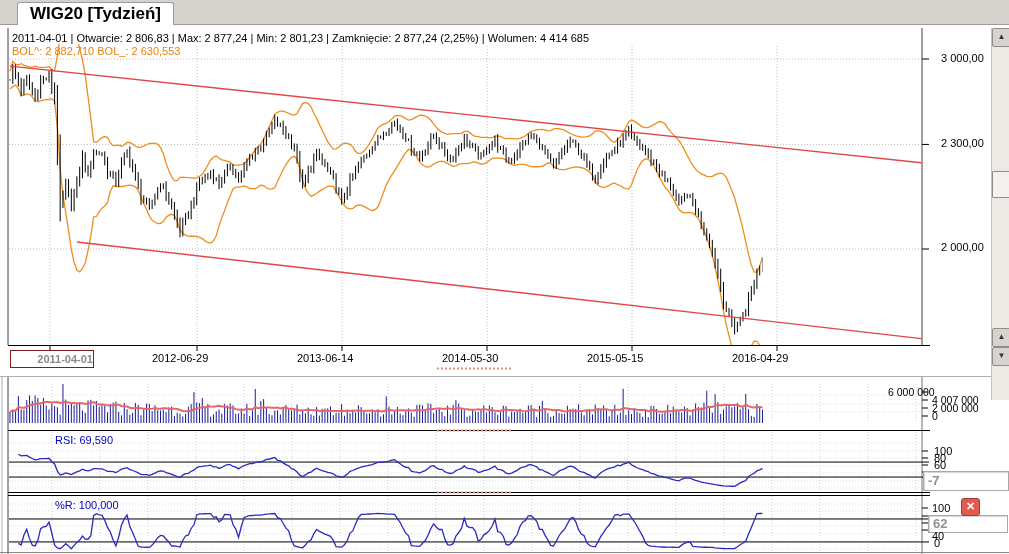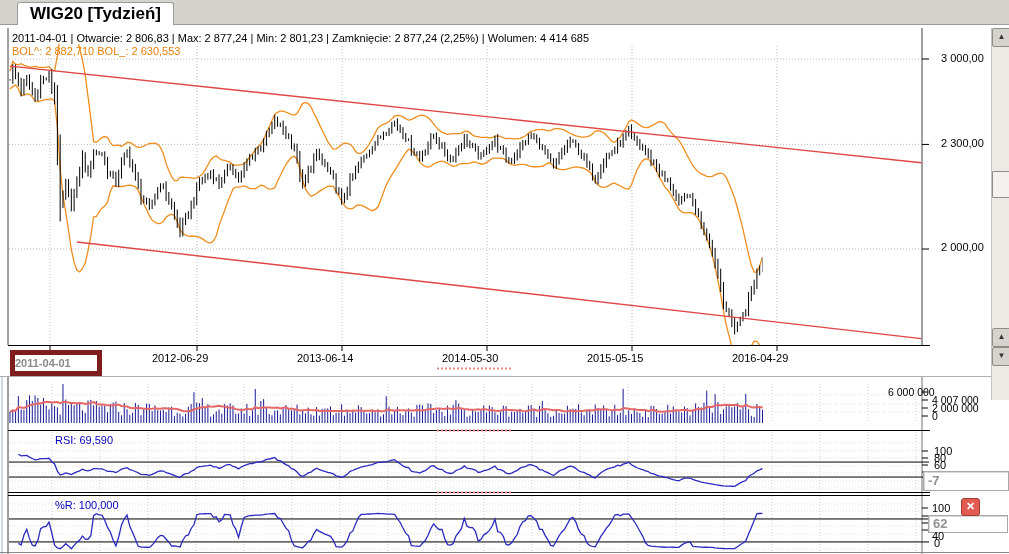--- a/index.html
+++ b/index.html
@@ -10,22 +10,22 @@
   .tab{position:absolute;left:17px;top:2px;height:22px;padding:0 12px;background:#fff;
        border:1px solid #9a9a9a;border-bottom:none;border-radius:3px 3px 0 0;
        font-size:17px;font-weight:bold;color:#000;line-height:22px;}
   .stage{position:absolute;left:0;top:25px;width:1009px;height:470px;background:#fff;}
   svg#plot{position:absolute;left:0;top:0;}
   .lbl{position:absolute;font-size:11px;color:#000;white-space:nowrap;line-height:11px;}
   .info1{left:12px;top:8px;}
   .info2{left:12px;top:21px;color:#e8820c;}
   .ylbl{text-align:right;margin-left:8px;}
   .datelbl{width:90px;text-align:left;top:328px;}
-  .datebox{left:10px;top:325px;width:82px;height:16px;border:5px solid #7f1d1d;
-           color:#8a8a8a;font-weight:bold;text-align:left;line-height:16px;}
+  .datebox{left:10px;top:325px;width:82px;height:16px;border:1px solid #7f1d1d;
+           color:#8a8a8a;font-weight:bold;text-align:right;line-height:16px;}
   .vlbl{font-size:10.5px;line-height:9px;}
   .ilbl{color:#0000bb;margin-left:41px;}
   .valbox{position:absolute;background:#fff;border:1px solid #a8a8a8;
           box-shadow:inset 1px 1px 0 #d8d8d8;color:#8f8f8f;font-weight:bold;
           font-size:13px;padding-left:4px;line-height:17px;}
   .closebtn{position:absolute;left:961px;top:473px;width:17px;height:16px;
             background:#e25b50;border:1px solid #a33a32;border-radius:3px;
             color:#fff;font-size:11px;font-weight:bold;text-align:center;line-height:15px;}
   .vscroll{position:absolute;left:991px;top:3px;width:18px;height:372px;background:#eceae5;
            border-left:1px solid #c6c3bd;}

